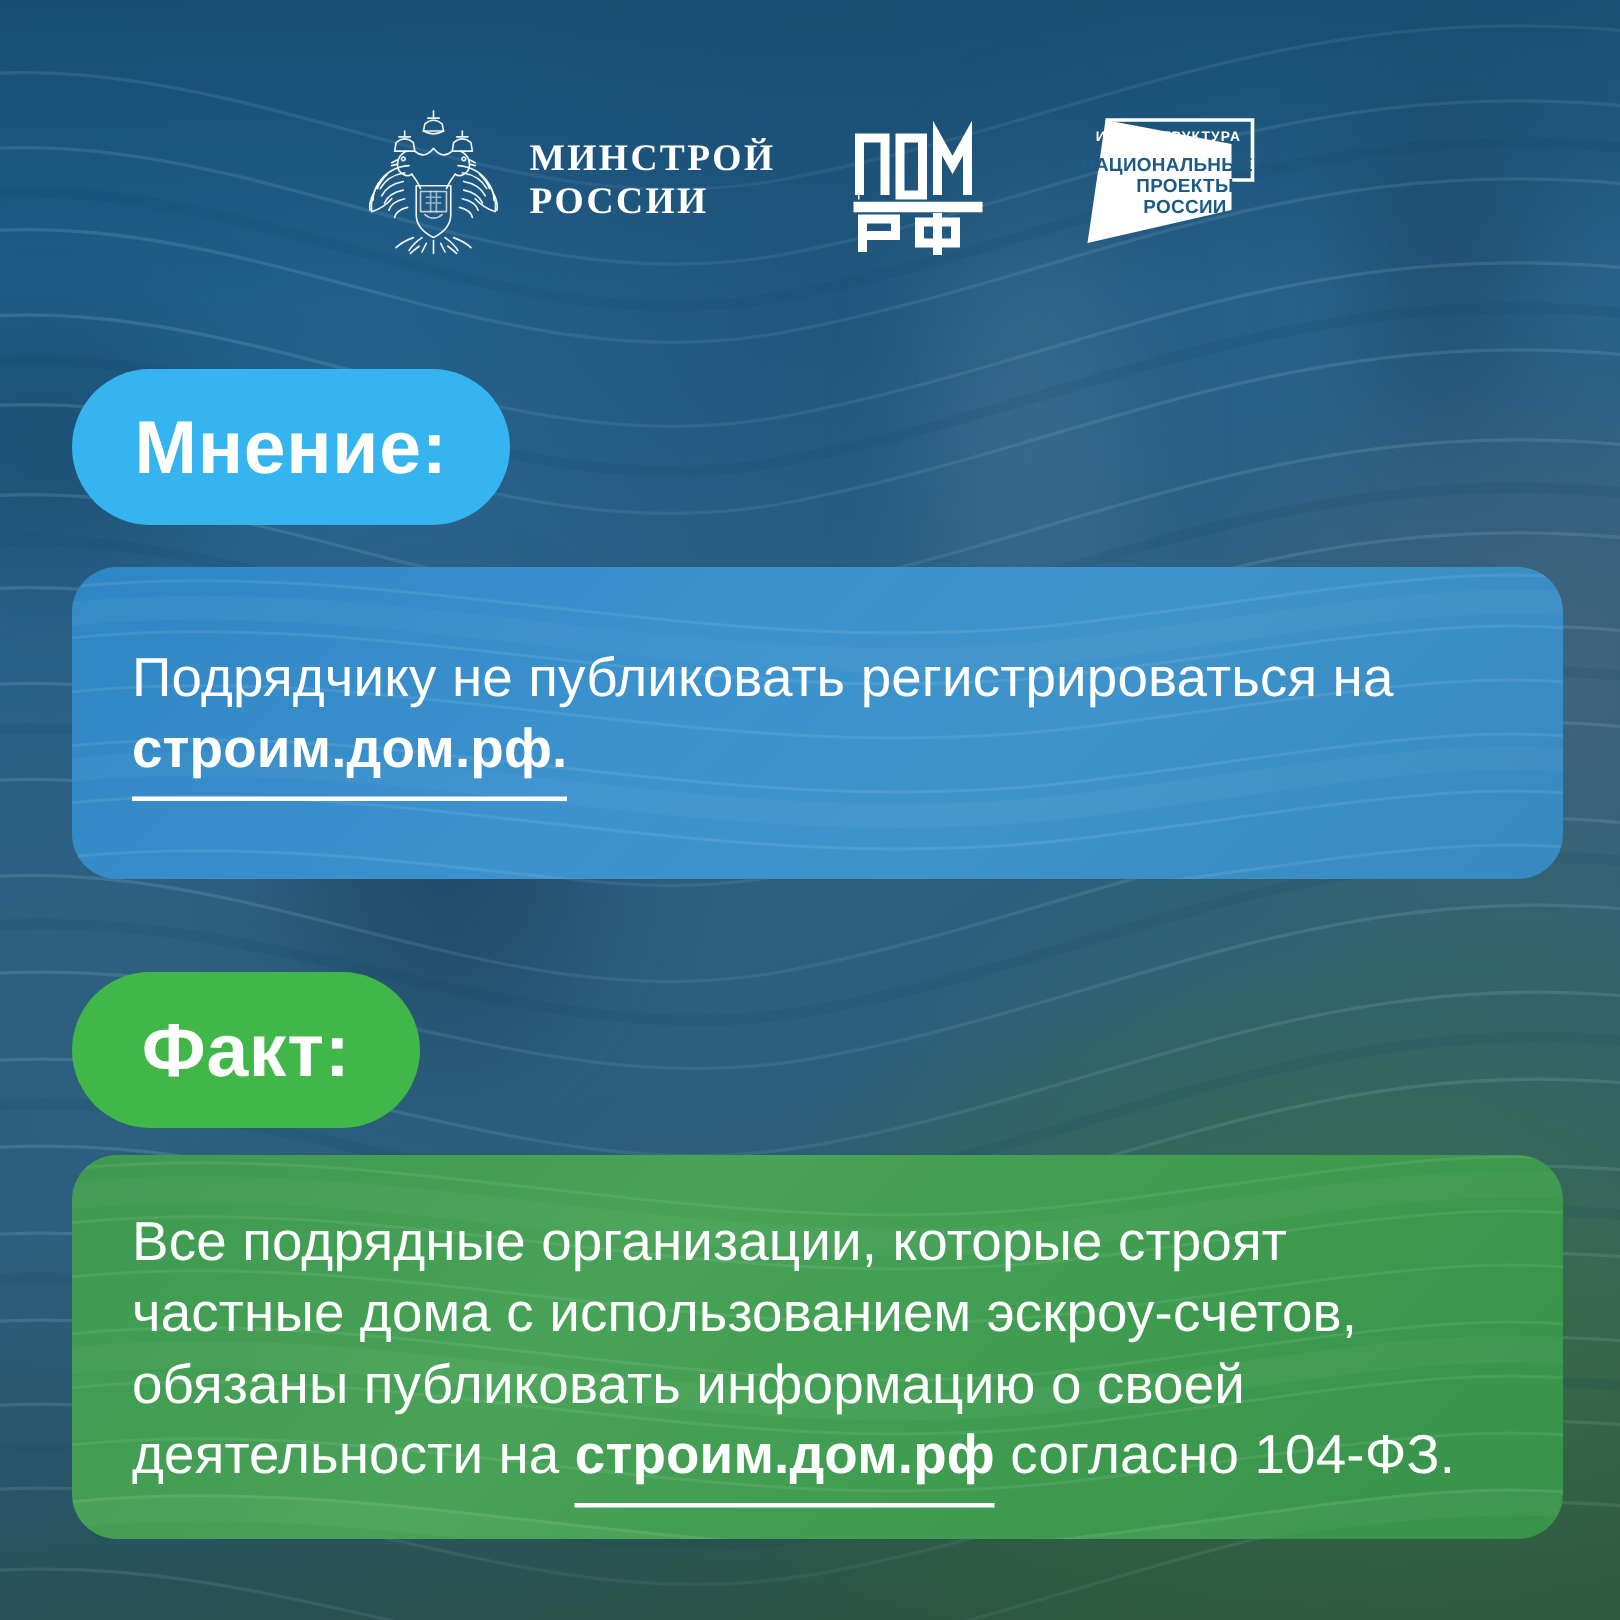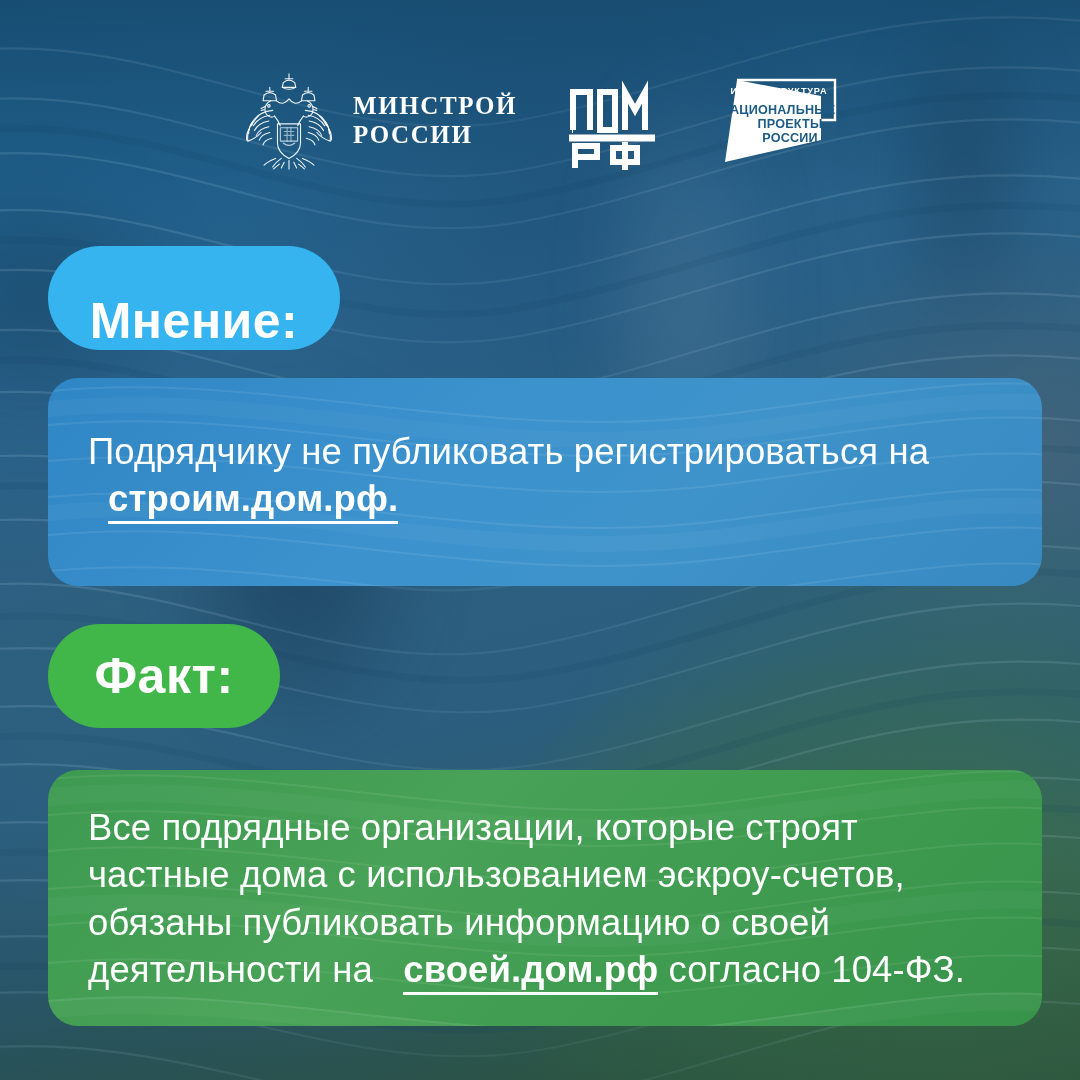--- a/index.html
+++ b/index.html
@@ -102,25 +102,24 @@
     box-sizing: border-box;
   }
   .badge-opinion {
     left: 48px;
     top: 246px;
     width: 292px;
     height: 104px;
     border-radius: 52px;
     background: #36b4f0;
     font-size: 50px;
-    align-items: flex-end;
   }
   .badge-fact {
     left: 48px;
-    top: 624px;
+    top: 648px;
     width: 232px;
     height: 104px;
     border-radius: 52px;
     background: #41b649;
     font-size: 50px;
   }
 
   .card {
     position: absolute;
     box-sizing: border-box;
@@ -161,22 +160,21 @@
     height: 256px;
     background: linear-gradient(135deg, #3d9a50 0%, #48a257 36%, #3f9c50 62%, #37934a 100%);
   }
   .card-fact .card-inner {
     padding: 34px 40px 0 40px;
   }
 
   .u-bold {
     font-weight: 700;
     border-bottom: 3px solid #ffffff;
-    padding-bottom: 2px;
-    margin-left: 20px;
+    padding-bottom: 12px;
   }
 </style>
 </head>
 <body>
 
 <div id="poster">
 
   <div class="bg-photo"></div>
   <div class="bg-blurblobs"></div>
 
@@ -344,16 +342,16 @@
         <path d="M-40,160 C 200,124 420,212 680,178 C 840,158 940,136 1040,154"></path>
         <path d="M-40,198 C 200,162 420,250 680,216 C 840,196 940,174 1040,192"></path>
         <path d="M-40,236 C 200,200 420,288 680,254 C 840,234 940,212 1040,230"></path>
       </g>
       <g fill="none" stroke="#ffffff" stroke-opacity="0.07" stroke-width="18">
         <path d="M-40,32 C 200,-4 420,84 680,50 C 840,30 940,8 1040,26"></path>
         <path d="M-40,142 C 200,106 420,194 680,160 C 840,140 940,118 1040,136"></path>
         <path d="M-40,244 C 200,208 420,296 680,262 C 840,242 940,220 1040,238"></path>
       </g>
     </svg>
-    <div class="card-inner"><span>Все подрядные организации, которые строят частные дома с использованием эскроу-счетов, обязаны публиковать информацию о своей деятельности на </span><span class="u-bold">своей.дом.рф</span><span> согласно 104-ФЗ.</span></div>
+    <div class="card-inner"><span>Все подрядные организации, которые строят частные дома с использованием эскроу-счетов, обязаны публиковать информацию о своей деятельности на </span><span class="u-bold">строим.дом.рф</span><span> согласно 104-ФЗ.</span></div>
   </div>
 
 </div>
 
 </body></html>

